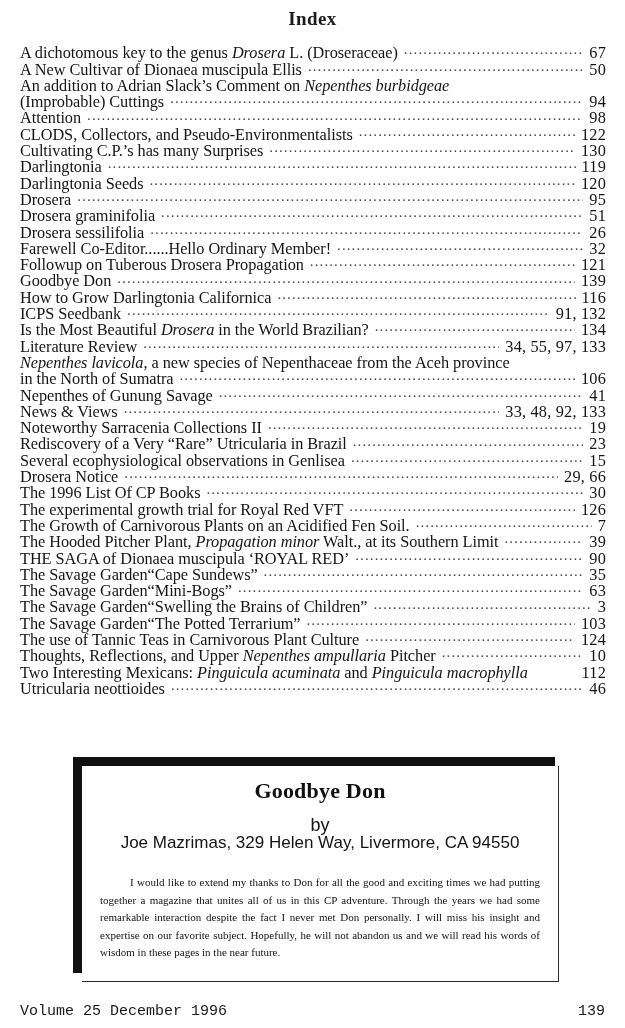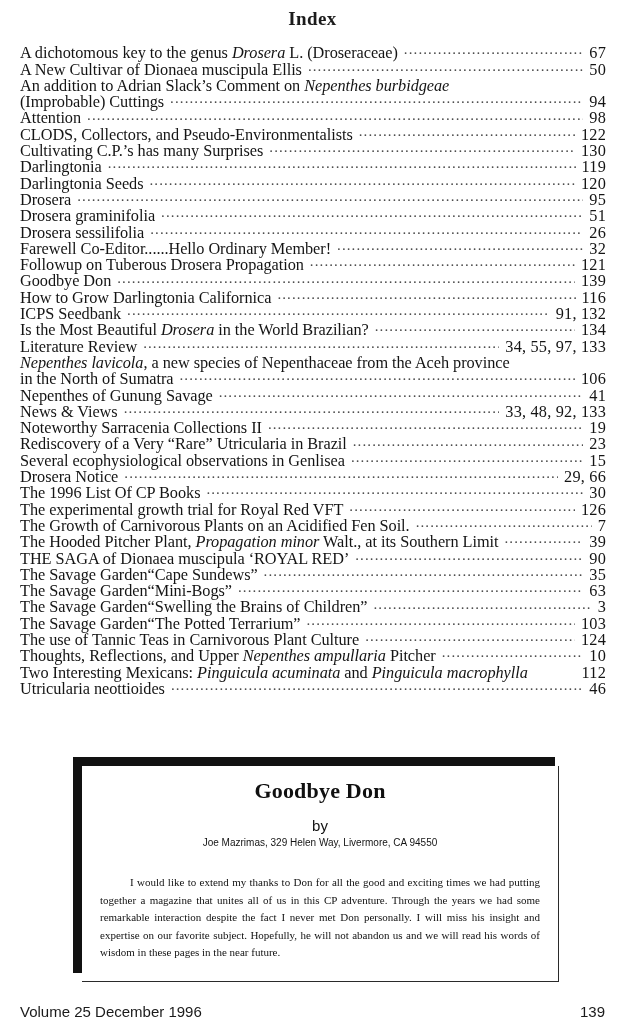--- a/index.html
+++ b/index.html
@@ -116,29 +116,29 @@
     font-family: "Liberation Serif", "DejaVu Serif", serif;
     font-weight: bold;
     font-size: 22px;
     margin: 2px 0 0 0;
     letter-spacing: 0.2px;
     color: #101010;
   }
   .article-byline-label {
     text-align: center;
     font-family: "Liberation Sans", "DejaVu Sans", sans-serif;
-    font-size: 15px;
+    font-size: 18px;
     margin-top: 14px;
     line-height: 15px;
     color: #141414;
   }
   .article-author {
     text-align: center;
     font-family: "Liberation Sans", "DejaVu Sans", sans-serif;
-    font-size: 10px;
+    font-size: 17px;
     line-height: 17px;
     margin-top: 1px;
     color: #141414;
   }
   .article-body {
     margin-top: 23px;
     font-family: "Liberation Serif", "DejaVu Serif", serif;
     font-size: 11px;
     line-height: 17.6px;
     text-align: justify;
@@ -149,21 +149,21 @@
 
   
   .footer {
     position: absolute;
     left: 20px;
     right: 20px;
     top: 1003px;
     display: flex;
     justify-content: space-between;
     align-items: baseline;
-    font-family: Liberation Sans, sans-serif;
+    font-family: Liberation Mono, monospace;
     font-size: 15px;
     color: #1a1a1a;
   }
 </style>
 </head>
 <body>
 
 <h1 class="page-title">Index</h1>
 
 <div class="index-list">

